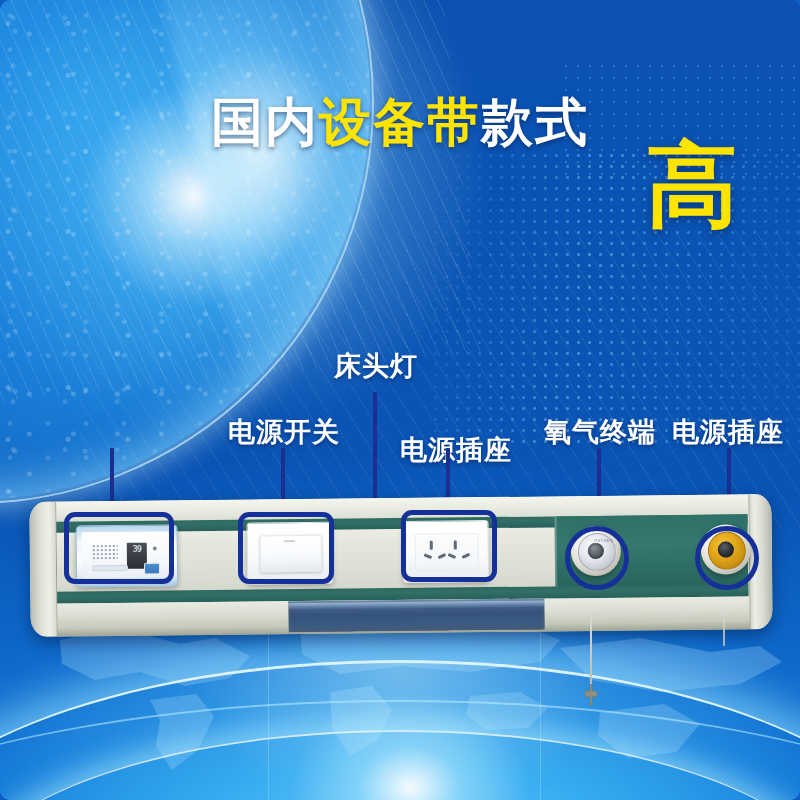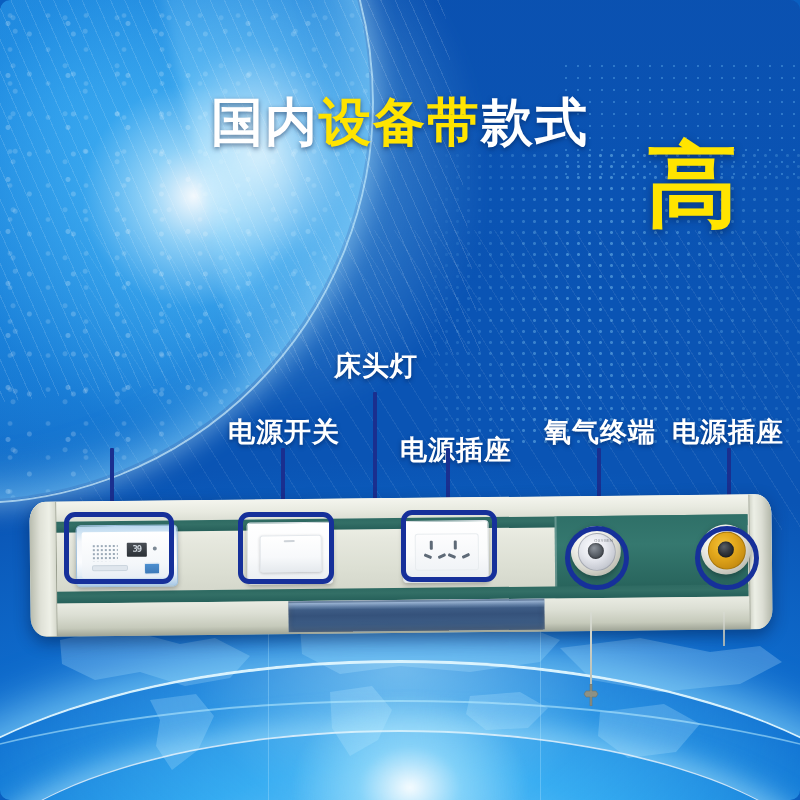--- a/index.html
+++ b/index.html
@@ -221,21 +221,21 @@
     background:linear-gradient(180deg,#ffffff 0%,#f4f7fa 70%,#e8eef5 100%);
     border-radius:2px;
   }
   .ic-grille{
     position:absolute;left:10px;top:12px;width:26px;height:17px;
     background-image:radial-gradient(circle, rgba(110,130,150,.75) .9px, rgba(0,0,0,0) 1.1px);
     background-size:4px 4px;
     opacity:.9;
   }
   .ic-display{
-    position:absolute;left:45px;top:11px;width:20px;height:14px;
+    position:absolute;left:45px;top:11px;width:20px;height:26px;
     background:linear-gradient(180deg,#4a4f55 0%,#2b3036 100%);
     border-radius:1px;
     color:#cfd6dd;font-size:9px;font-weight:bold;line-height:13px;text-align:center;
     font-family:"DejaVu Sans Mono","Liberation Mono",monospace;
     letter-spacing:-1px;
   }
   .ic-led{
     position:absolute;left:71px;top:15px;width:4px;height:4px;border-radius:50%;
     background:#7d8a96;
   }

